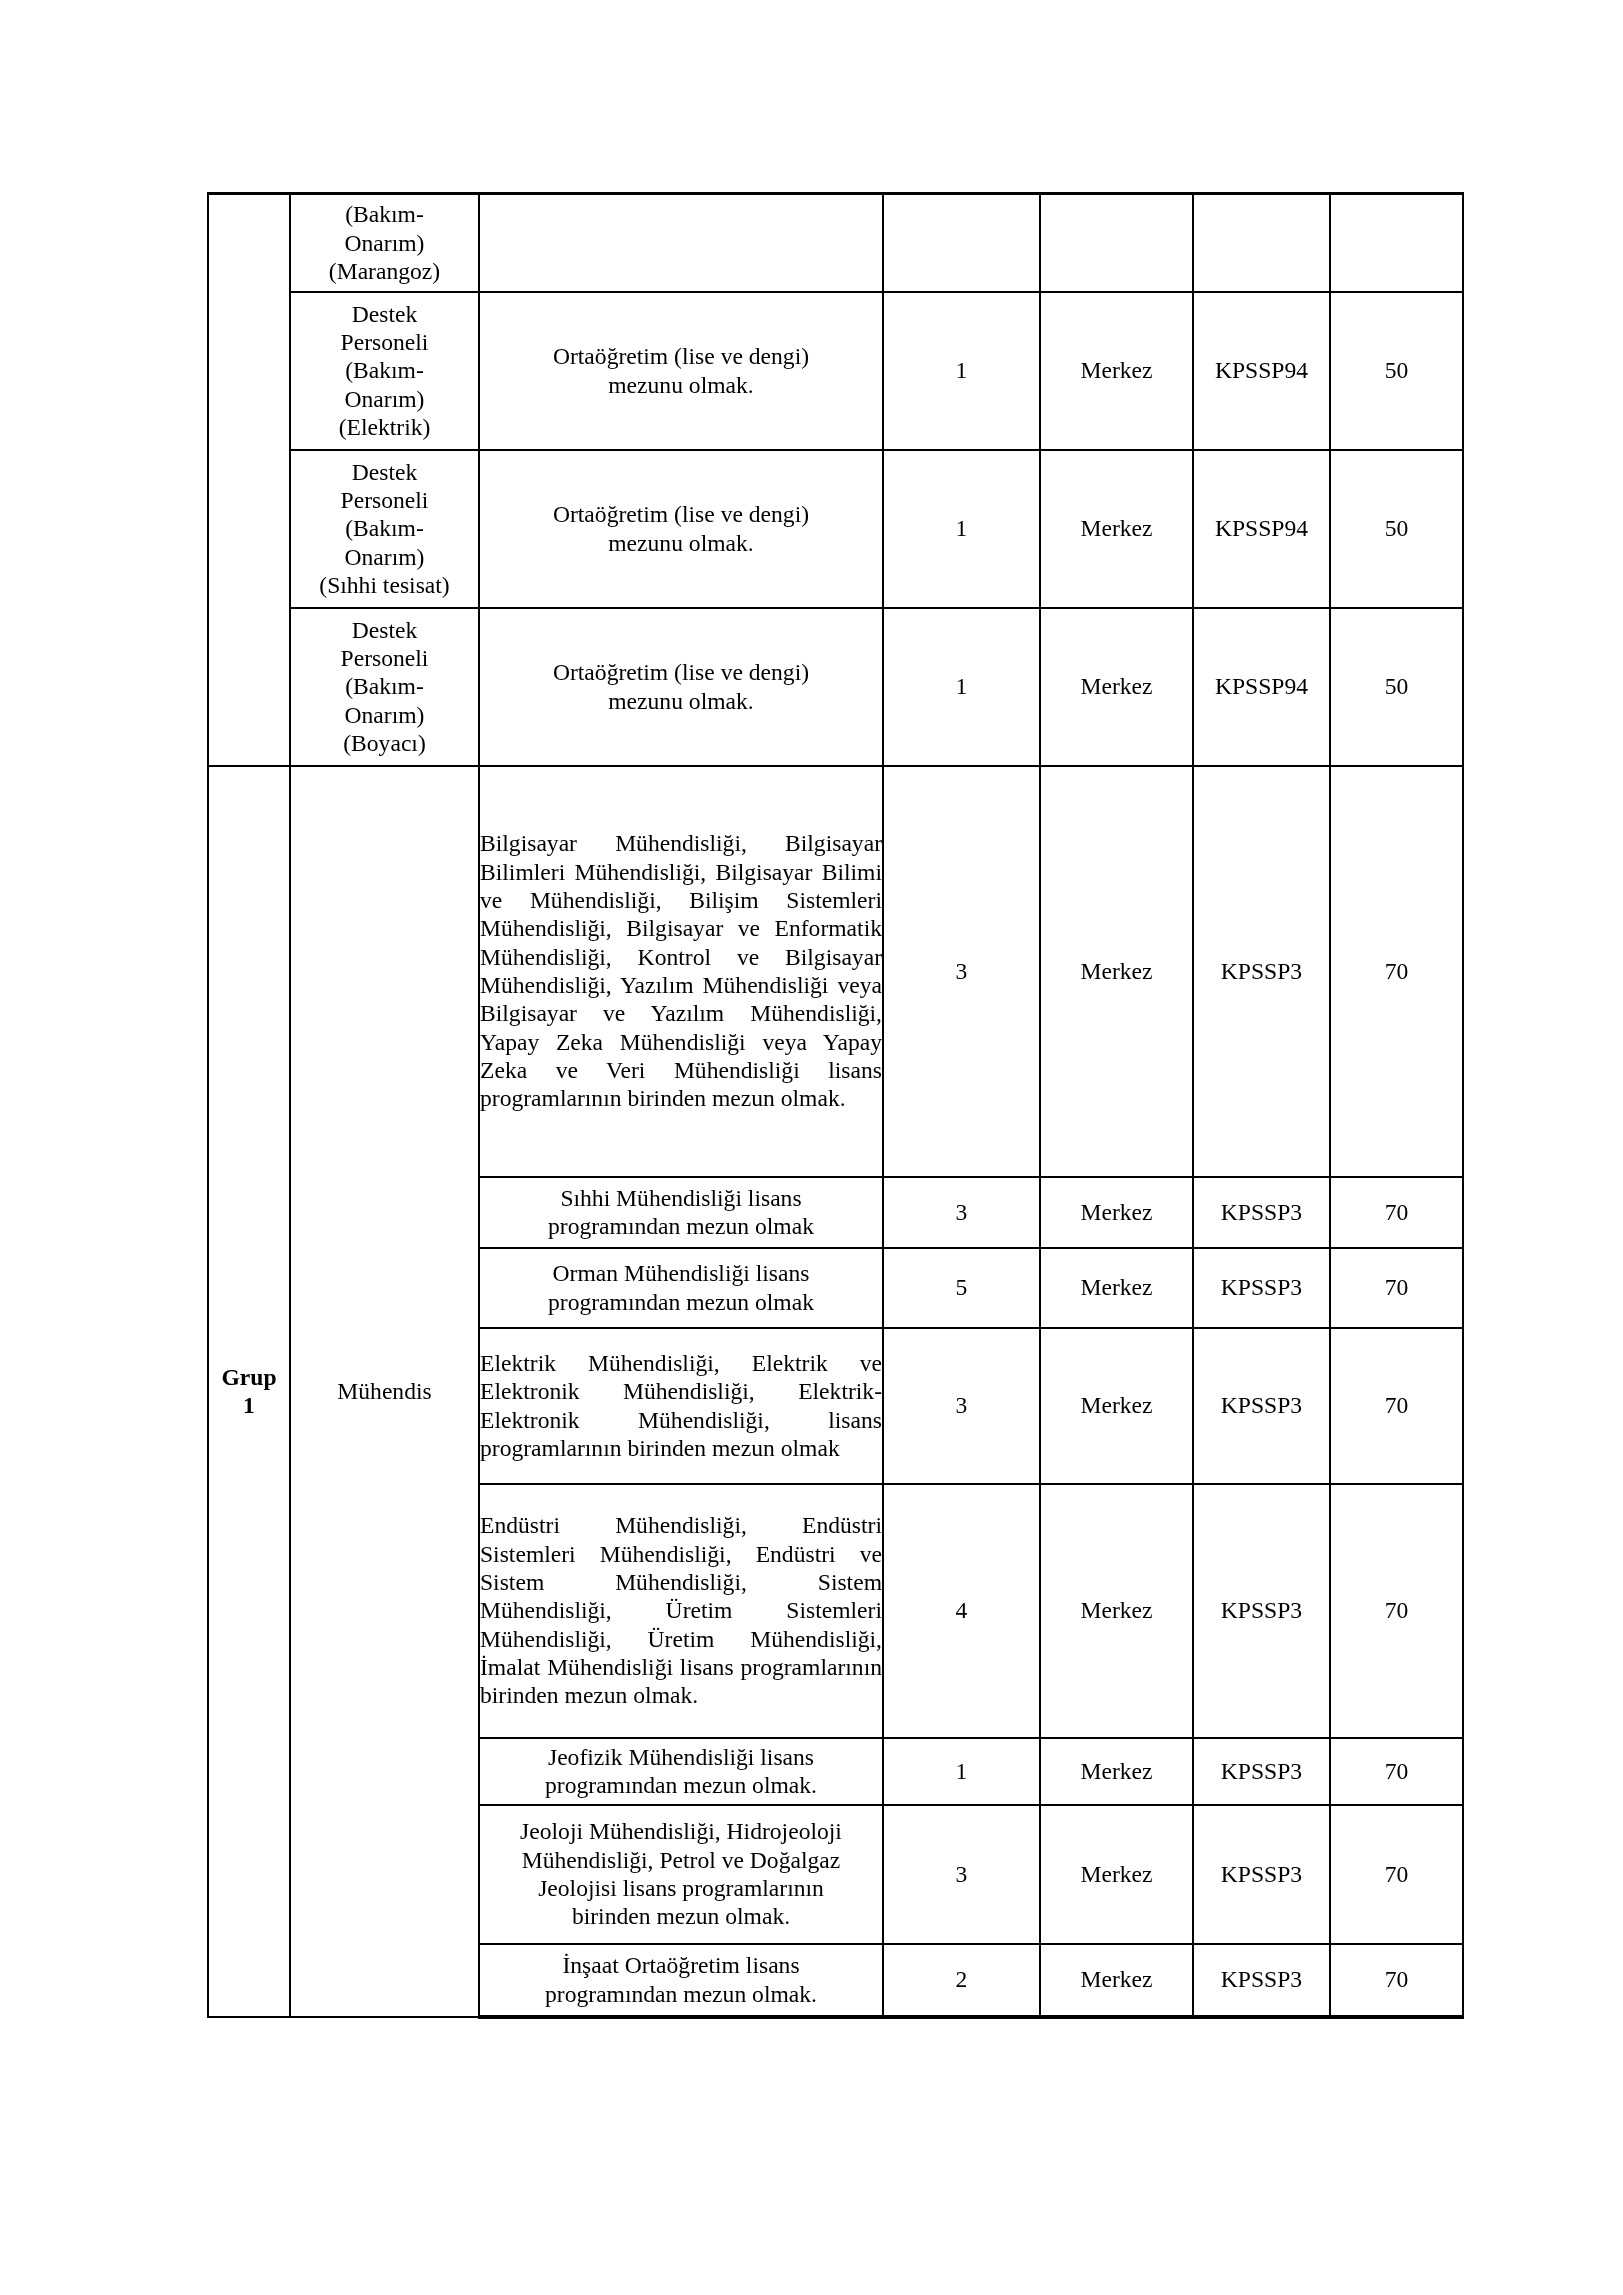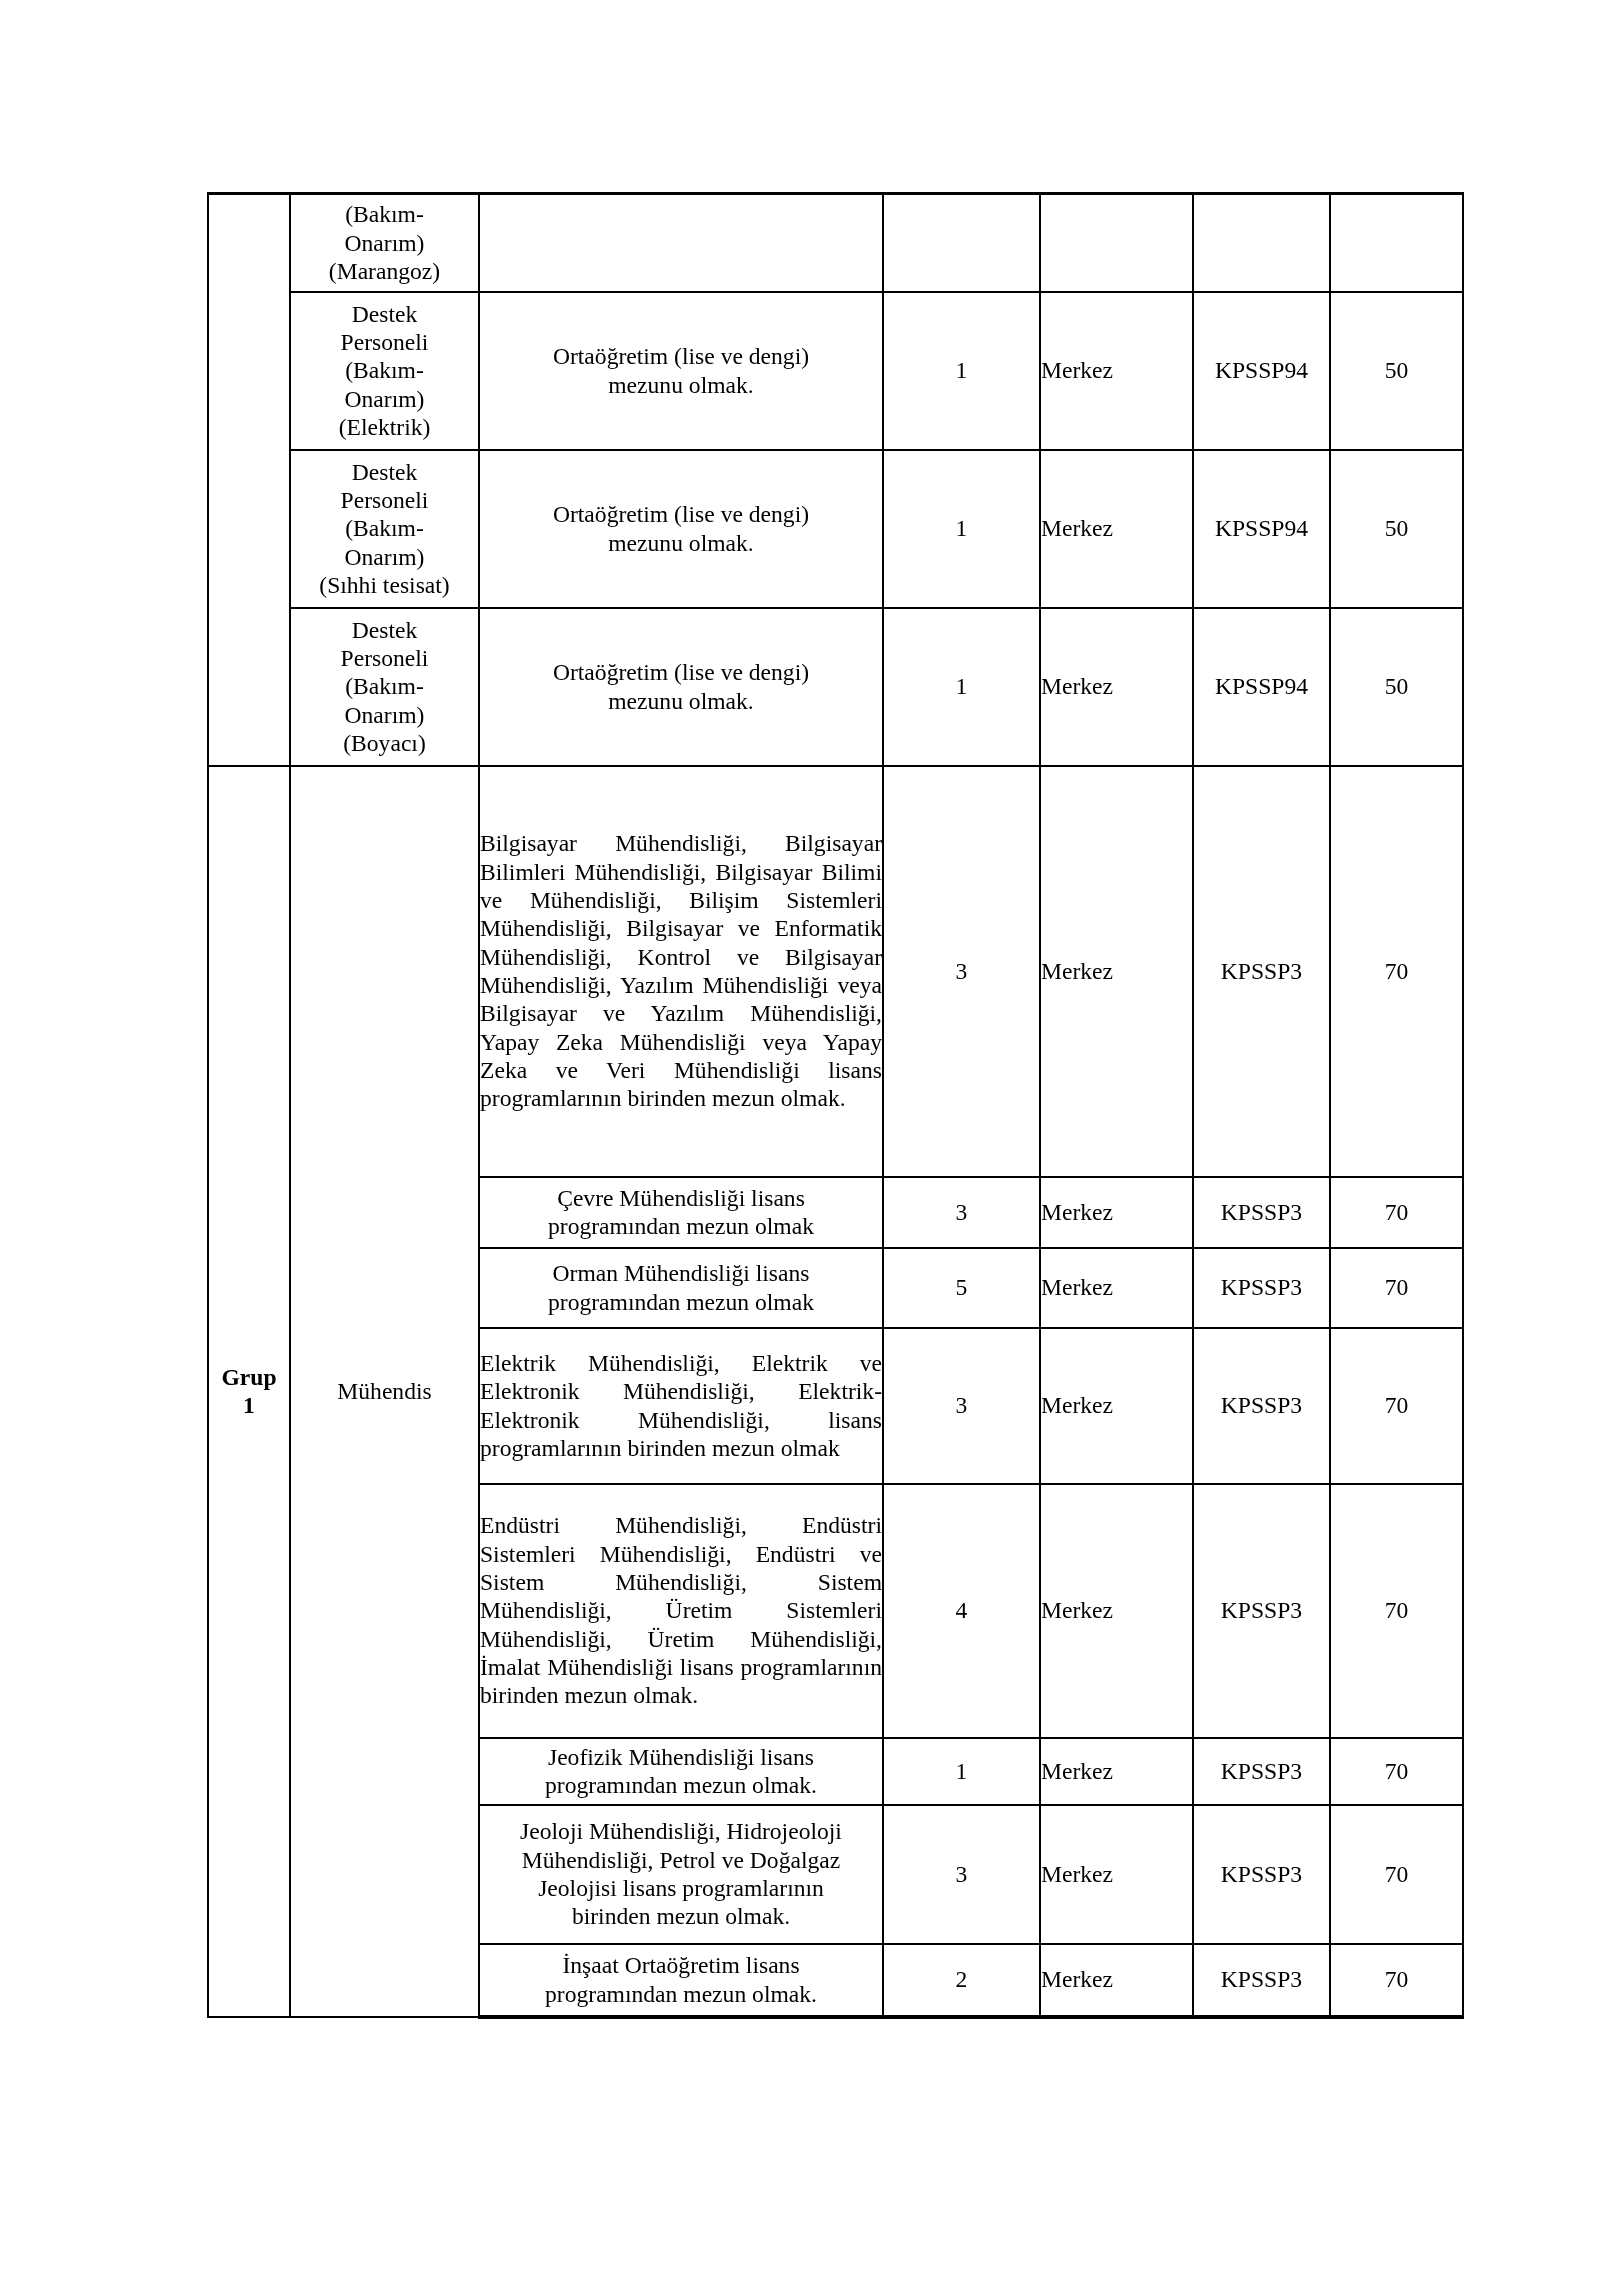--- a/index.html
+++ b/index.html
@@ -44,21 +44,21 @@
   td.c-req {
     text-align: center;
     white-space: pre-line;
     padding: 0 5.2px;
   }
   td.c-req-j {
     text-align: justify;
     padding: 1.3px 7.9px;
   }
   td.c-cnt { text-align: center; }
-  td.c-loc { text-align: left; padding-left: 9.2px; border-radius: 6px; }
+  td.c-loc { text-align: center; padding-left: 9.2px; border-radius: 6px; }
   td.c-exm { text-align: center; }
   td.c-scr { text-align: center; margin-left: 8px; }
 </style>
 </head>
 <body>
 
 <div class="page">
   <table class="doc-table">
     <colgroup>
       <col style="width:82px">
@@ -126,21 +126,21 @@
         <td class="c-grp" rowspan="8">Grup
 1</td>
         <td class="c-pos" rowspan="8">Mühendis</td>
         <td class="c-req-j">Bilgisayar Mühendisliği, Bilgisayar Bilimleri Mühendisliği, Bilgisayar Bilimi ve Mühendisliği, Bilişim Sistemleri Mühendisliği, Bilgisayar ve Enformatik Mühendisliği, Kontrol ve Bilgisayar Mühendisliği, Yazılım Mühendisliği veya Bilgisayar ve Yazılım Mühendisliği, Yapay Zeka Mühendisliği veya Yapay Zeka ve Veri Mühendisliği lisans programlarının birinden mezun olmak.</td>
         <td class="c-cnt">3</td>
         <td class="c-loc">Merkez</td>
         <td class="c-exm">KPSSP3</td>
         <td class="c-scr">70</td>
       </tr>
       <tr style="height:71px">
-        <td class="c-req">Çevre Mühendisliği lisans
+        <td class="c-req">Sıhhi Mühendisliği lisans
 programından mezun olmak</td>
         <td class="c-cnt">3</td>
         <td class="c-loc">Merkez</td>
         <td class="c-exm">KPSSP3</td>
         <td class="c-scr">70</td>
       </tr>
       <tr style="height:80px">
         <td class="c-req">Orman Mühendisliği lisans
 programından mezun olmak</td>
         <td class="c-cnt">5</td>

